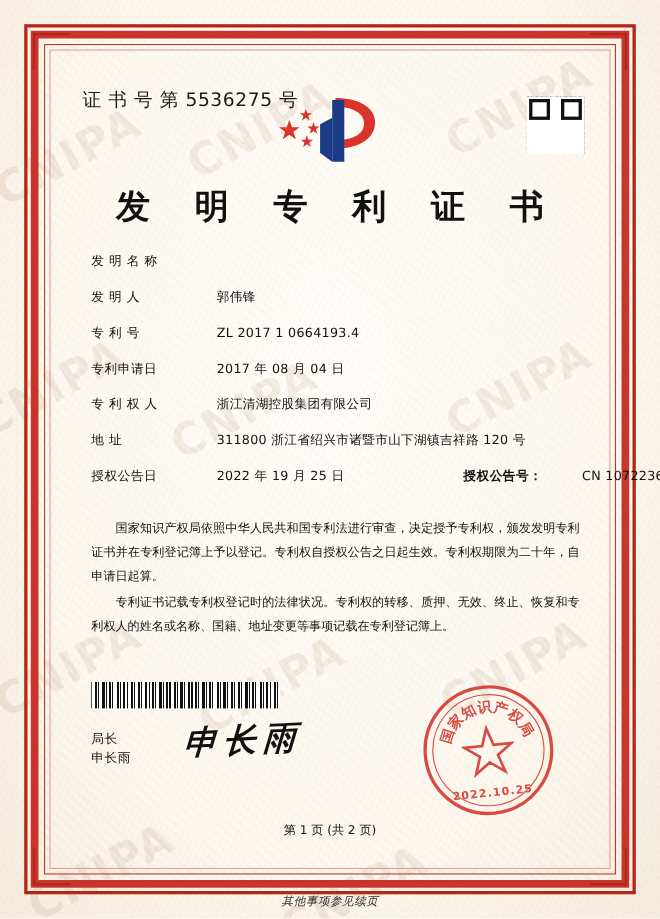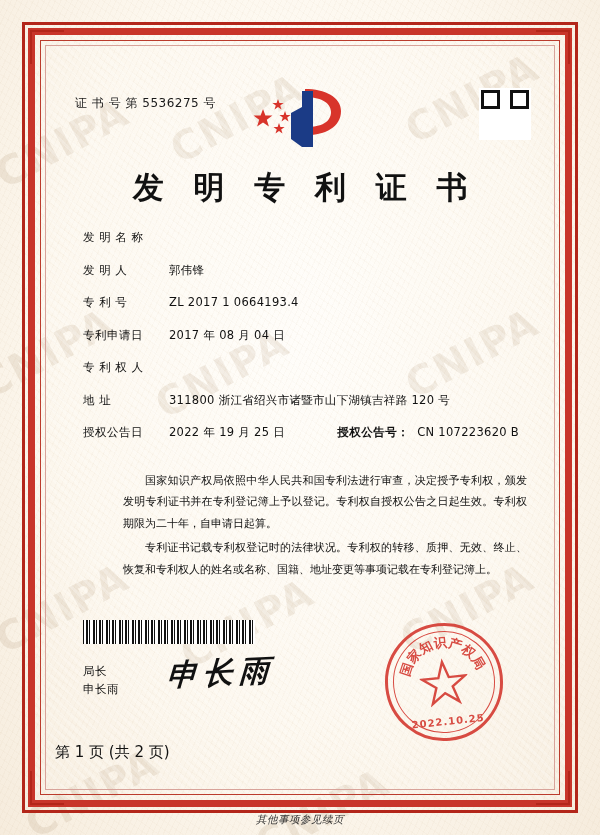--- a/index.html
+++ b/index.html
@@ -84,22 +84,22 @@
 
   
   .content {
     position: absolute;
     left: 55px; top: 55px; right: 55px; bottom: 55px;
   }
 
   .cert-no {
     position: absolute;
     left: 20px;
-    top: 40px;
-    font-size: 12px;
+    top: 24px;
+    font-size: 17px;
     color: #1a1a1a;
     letter-spacing: 0.5px;
   }
 
   .qr {
     position: absolute;
     right: 14px;
     top: 33px;
     width: 52px;
     height: 52px;
@@ -128,40 +128,41 @@
     transform: translateX(-50%);
     width: 110px;
     height: 72px;
   }
 
   .title {
     position: absolute;
     left: 0; right: 0;
     top: 112px;
     text-align: center;
-    font-family: Liberation Serif, serif;
+    font-family: Liberation Mono, monospace;
     font-size: 31px;
     font-weight: bold;
     letter-spacing: 11px;
     color: #111;
     text-indent: 11px;
   }
 
   .fields {
     position: absolute;
     left: 28px;
     right: 20px;
     top: 175px;
   }
   .field-row {
     display: flex;
     align-items: baseline;
     margin-bottom: 17.5px;
     font-size: 11.5px;
     color: #111;
+    gap: 28px;
   }
   .fl {
     width: 86px;
     flex: 0 0 86px;
     letter-spacing: 0.5px;
     white-space: nowrap;
   }
   .fl.spread {
     display: flex;
     justify-content: space-between;
@@ -182,21 +183,20 @@
 
   .paras {
     position: absolute;
     left: 28px;
     right: 18px;
     top: 415px;
     font-size: 11px;
     line-height: 1.95;
     color: #111;
     text-align: justify;
-    margin-left: 40px;
   }
   .paras p {
     margin: 0 0 3px 0;
     text-indent: 22px;
   }
 
   
   .barcode {
     position: absolute;
     left: 28px;
@@ -277,22 +277,22 @@
     font-size: 10px;
     font-weight: bold;
     color: #d3342b;
     letter-spacing: 1px;
   }
 
   .page-no {
     position: absolute;
     left: 0; right: 0;
     bottom: 18px;
-    text-align: left;
-    font-size: 15px;
+    text-align: center;
+    font-size: 11px;
     color: #111;
   }
 
   .footnote {
     position: absolute;
     left: 0; right: 0;
     bottom: 8px;
     text-align: center;
     font-size: 10.5px;
     color: #333;
@@ -360,20 +360,21 @@
       <div class="field-row">
         <div class="fl spread">专 利 号</div>
         <div class="fv">ZL 2017 1 0664193.4</div>
       </div>
       <div class="field-row">
         <div class="fl">专利申请日</div>
         <div class="fv">2017 年 08 月 04 日</div>
       </div>
       <div class="field-row">
         <div class="fl spread">专 利 权 人</div>
+        <div class="fv">浙江清湖控股集团有限公司</div>
       </div>
       <div class="field-row">
         <div class="fl spread">地 址</div>
         <div class="fv">311800 浙江省绍兴市诸暨市山下湖镇吉祥路 120 号</div>
       </div>
       <div class="field-row inline-two">
         <div class="fl">授权公告日</div>
         <div class="fv">2022 年 19 月 25 日</div>
         <div class="spacer-mid"></div>
         <div class="fl2">授权公告号：</div>

